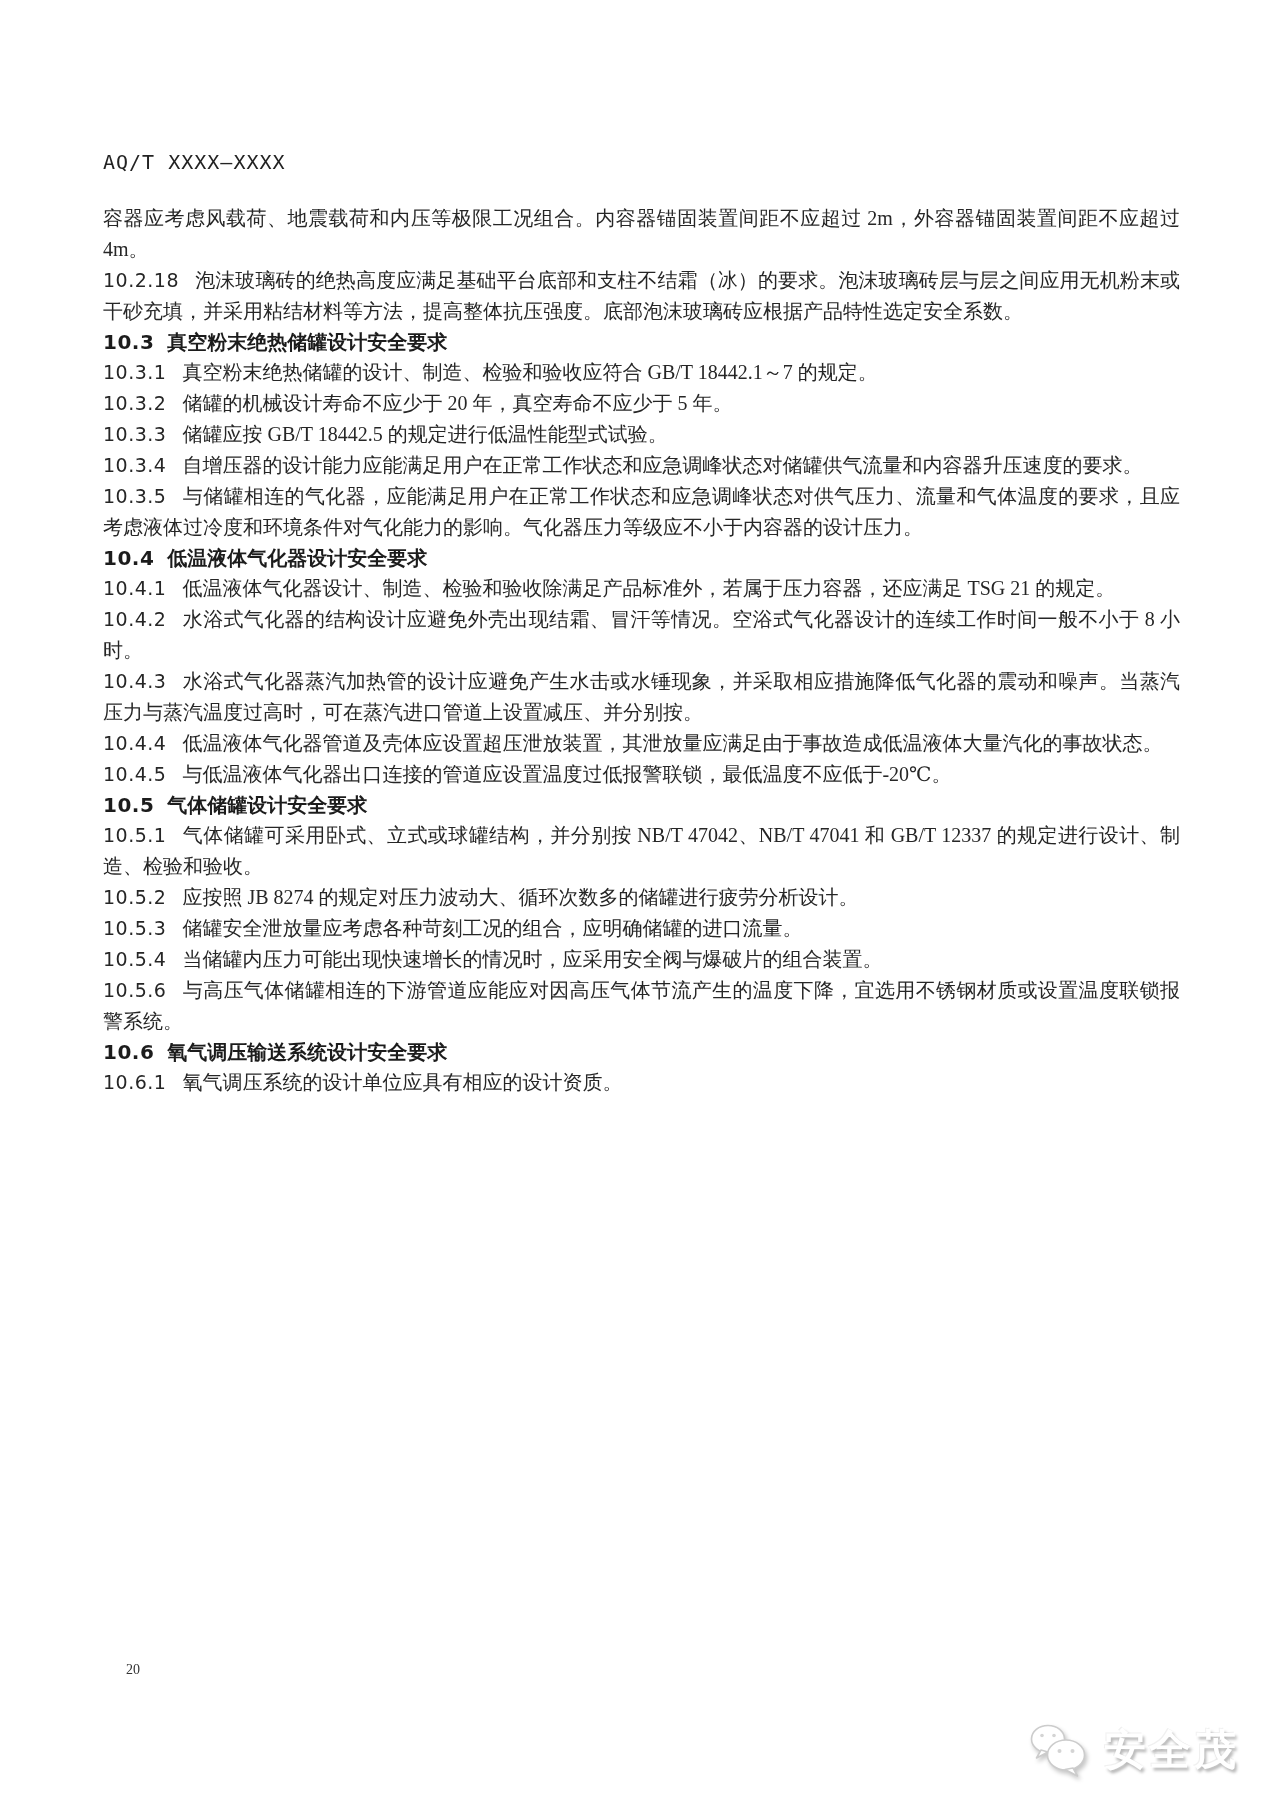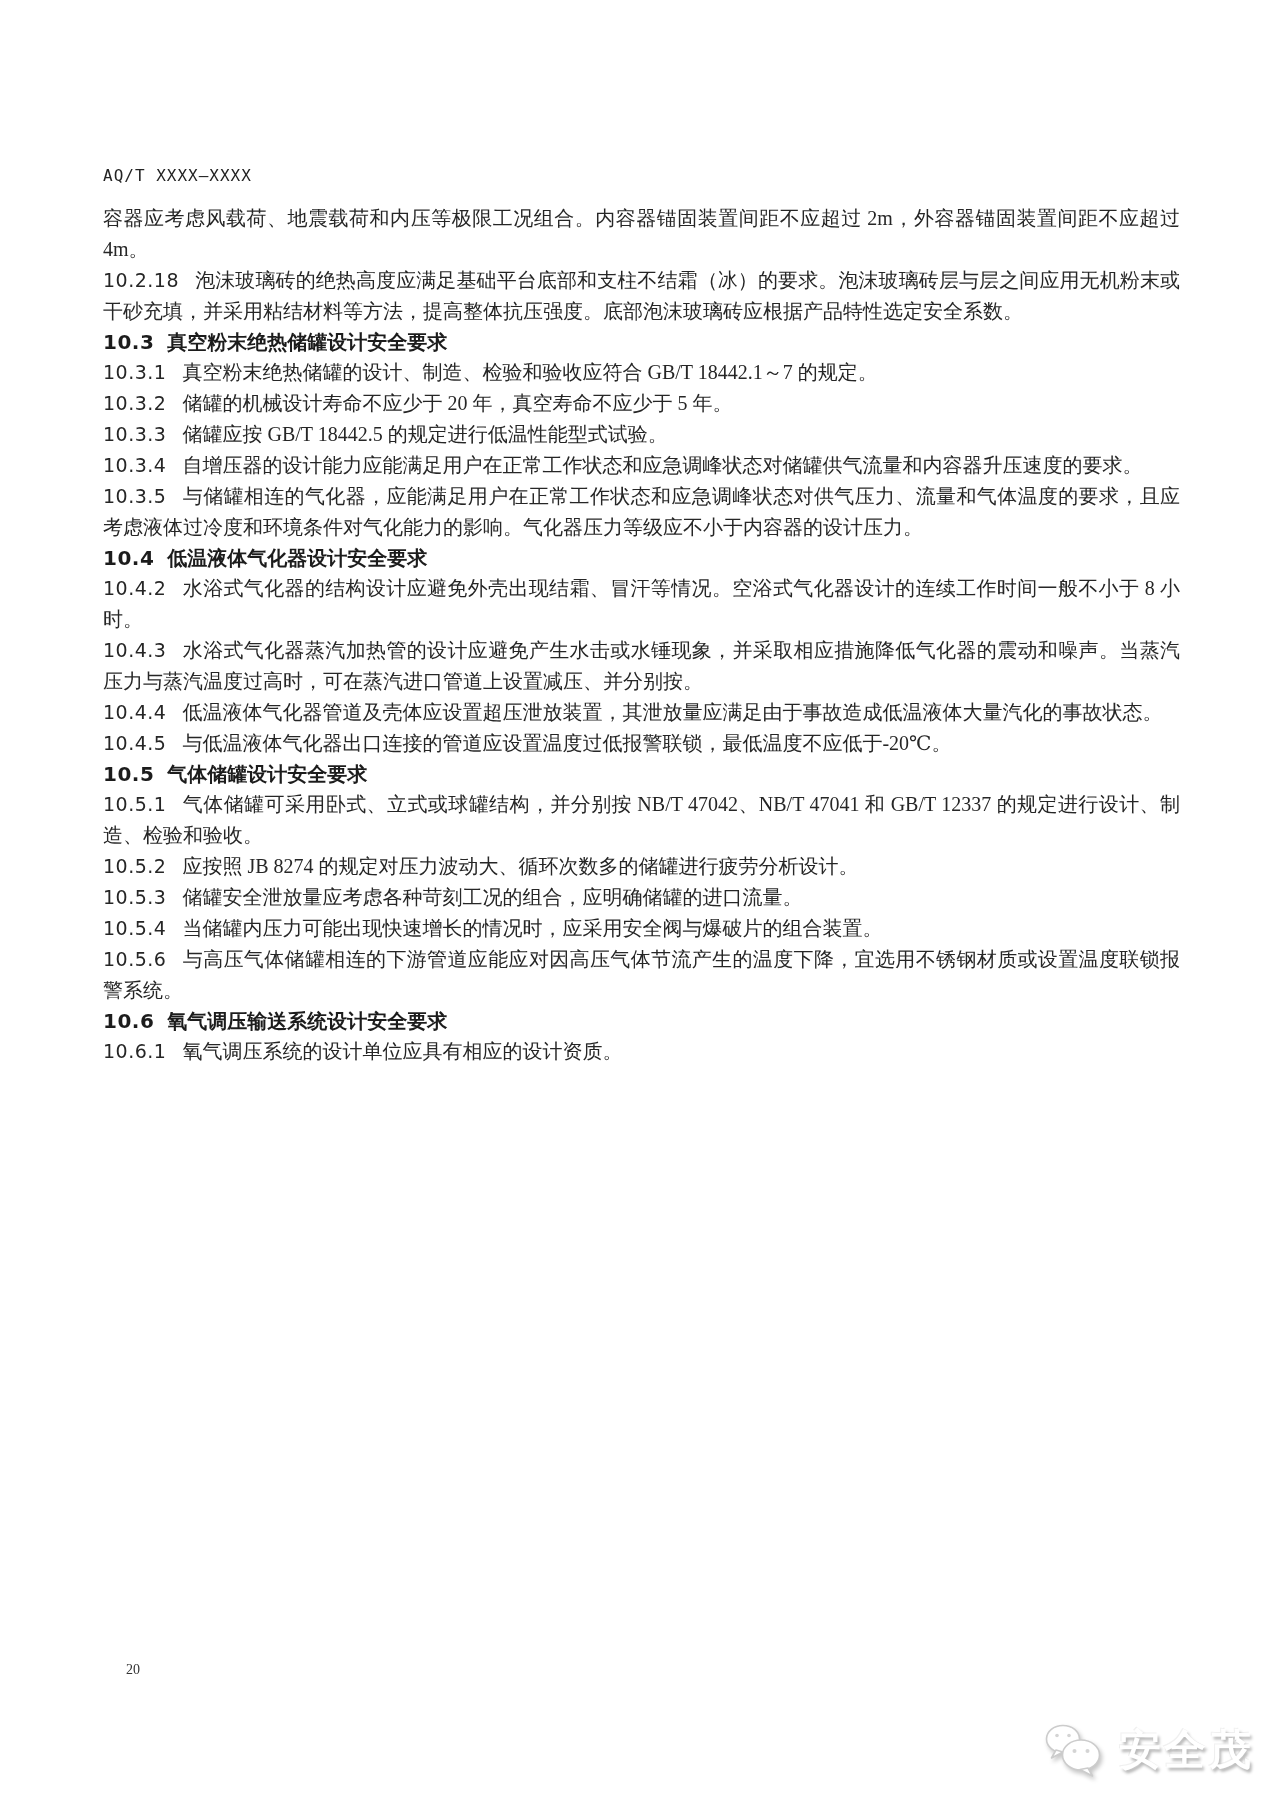--- a/index.html
+++ b/index.html
@@ -7,24 +7,24 @@
     position: relative;
     width: 1280px;
     height: 1810px;
     background: #ffffff;
     font-family: "Liberation Serif", "DejaVu Serif", serif;
     color: #262626;
     overflow: hidden;
   }
   .header {
     position: absolute;
-    top: 166px;
+    top: 150px;
     left: 103px;
     font-family: "DejaVu Sans Mono", "Liberation Mono", monospace;
-    font-size: 16px;
+    font-size: 20px;
     font-weight: 500;
     letter-spacing: 1px;
     color: #232323;
   }
   .content {
     position: absolute;
     top: 203px;
     left: 103px;
     width: 1077px;
   }
@@ -53,21 +53,21 @@
   .heading .num { font-size: 20px; margin-right: 13px; }
   .footer-pagenum {
     position: absolute;
     left: 126px;
     top: 1662px;
     font-size: 14px;
     color: #333333;
   }
   .watermark {
     position: absolute;
-    right: 26px;
+    right: 41px;
     top: 1722px;
     display: flex;
     align-items: center;
     gap: 16px;
     text-align: right;
   }
   .wm-icon svg {
     filter: drop-shadow(2px 3px 2px #c6c6c6);
     display: block;
   }
@@ -93,20 +93,21 @@
   <main class="content" id="doc-content">
       <p class="paragraph"><span>容器应考虑风载荷、地震载荷和内压等极限工况组合。内容器锚固装置间距不应超过 2m，外容器锚固装置间距不应超过 4m。</span></p>
       <p class="clause"><span class="num">10.2.18</span><span>泡沫玻璃砖的绝热高度应满足基础平台底部和支柱不结霜（冰）的要求。泡沫玻璃砖层与层之间应用无机粉末或干砂充填，并采用粘结材料等方法，提高整体抗压强度。底部泡沫玻璃砖应根据产品特性选定安全系数。</span></p>
       <p class="heading"><span class="num">10.3</span><span>真空粉末绝热储罐设计安全要求</span></p>
       <p class="clause"><span class="num">10.3.1</span><span>真空粉末绝热储罐的设计、制造、检验和验收应符合 GB/T 18442.1～7 的规定。</span></p>
       <p class="clause"><span class="num">10.3.2</span><span>储罐的机械设计寿命不应少于 20 年，真空寿命不应少于 5 年。</span></p>
       <p class="clause"><span class="num">10.3.3</span><span>储罐应按 GB/T 18442.5 的规定进行低温性能型式试验。</span></p>
       <p class="clause"><span class="num">10.3.4</span><span>自增压器的设计能力应能满足用户在正常工作状态和应急调峰状态对储罐供气流量和内容器升压速度的要求。</span></p>
       <p class="clause"><span class="num">10.3.5</span><span>与储罐相连的气化器，应能满足用户在正常工作状态和应急调峰状态对供气压力、流量和气体温度的要求，且应考虑液体过冷度和环境条件对气化能力的影响。气化器压力等级应不小于内容器的设计压力。</span></p>
       <p class="heading"><span class="num">10.4</span><span>低温液体气化器设计安全要求</span></p>
+      <p class="clause"><span class="num">10.4.1</span><span>低温液体气化器设计、制造、检验和验收除满足产品标准外，若属于压力容器，还应满足 TSG 21 的规定。</span></p>
       <p class="clause"><span class="num">10.4.2</span><span>水浴式气化器的结构设计应避免外壳出现结霜、冒汗等情况。空浴式气化器设计的连续工作时间一般不小于 8 小时。</span></p>
       <p class="clause"><span class="num">10.4.3</span><span>水浴式气化器蒸汽加热管的设计应避免产生水击或水锤现象，并采取相应措施降低气化器的震动和噪声。当蒸汽压力与蒸汽温度过高时，可在蒸汽进口管道上设置减压、并分别按。</span></p>
       <p class="clause"><span class="num">10.4.4</span><span>低温液体气化器管道及壳体应设置超压泄放装置，其泄放量应满足由于事故造成低温液体大量汽化的事故状态。</span></p>
       <p class="clause"><span class="num">10.4.5</span><span>与低温液体气化器出口连接的管道应设置温度过低报警联锁，最低温度不应低于-20℃。</span></p>
       <p class="heading"><span class="num">10.5</span><span>气体储罐设计安全要求</span></p>
       <p class="clause"><span class="num">10.5.1</span><span>气体储罐可采用卧式、立式或球罐结构，并分别按 NB/T 47042、NB/T 47041 和 GB/T 12337 的规定进行设计、制造、检验和验收。</span></p>
       <p class="clause"><span class="num">10.5.2</span><span>应按照 JB 8274 的规定对压力波动大、循环次数多的储罐进行疲劳分析设计。</span></p>
       <p class="clause"><span class="num">10.5.3</span><span>储罐安全泄放量应考虑各种苛刻工况的组合，应明确储罐的进口流量。</span></p>
       <p class="clause"><span class="num">10.5.4</span><span>当储罐内压力可能出现快速增长的情况时，应采用安全阀与爆破片的组合装置。</span></p>
       <p class="clause"><span class="num">10.5.6</span><span>与高压气体储罐相连的下游管道应能应对因高压气体节流产生的温度下降，宜选用不锈钢材质或设置温度联锁报警系统。</span></p>

